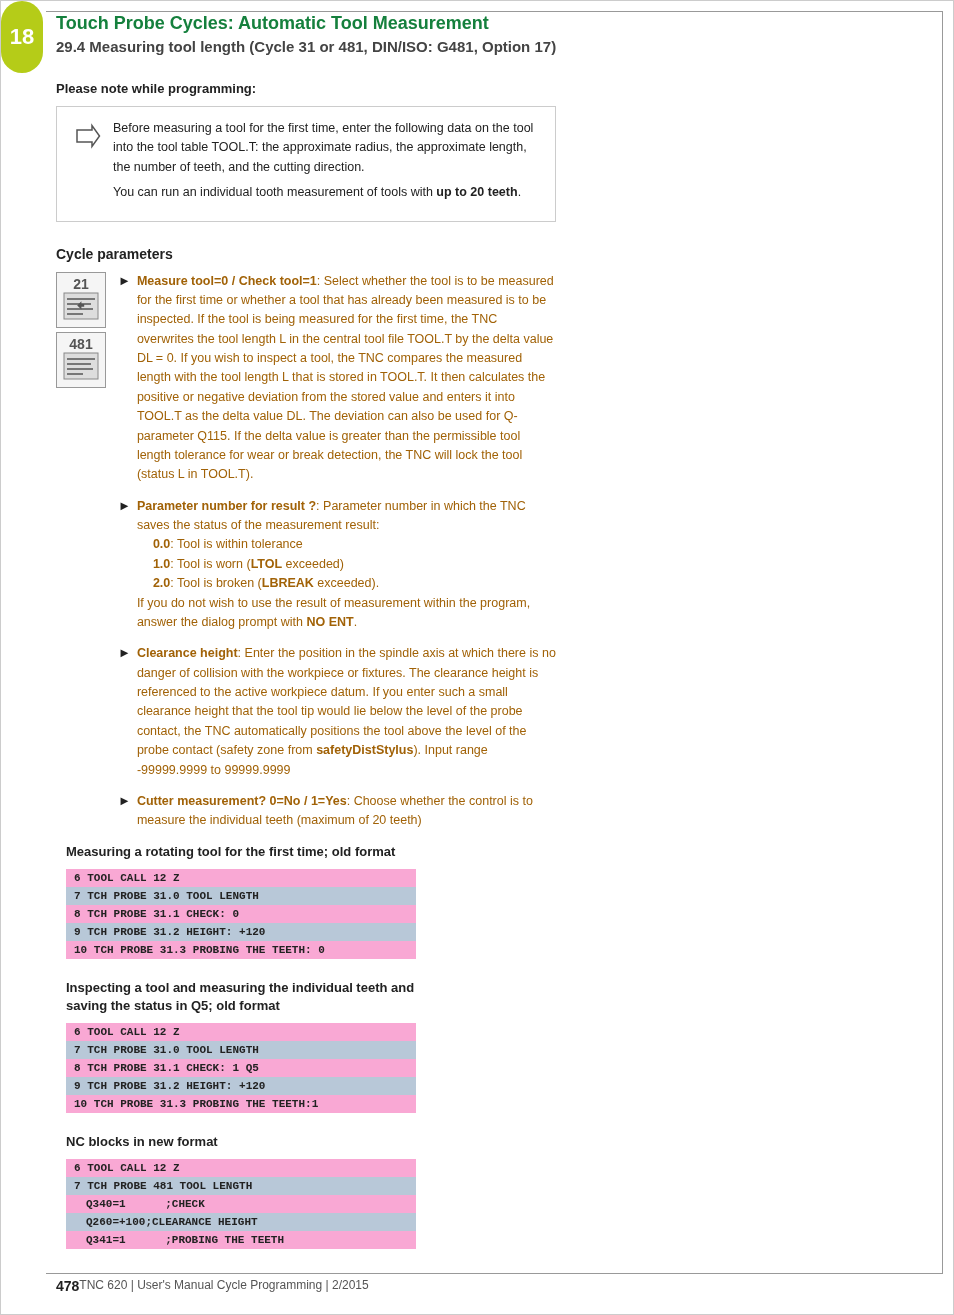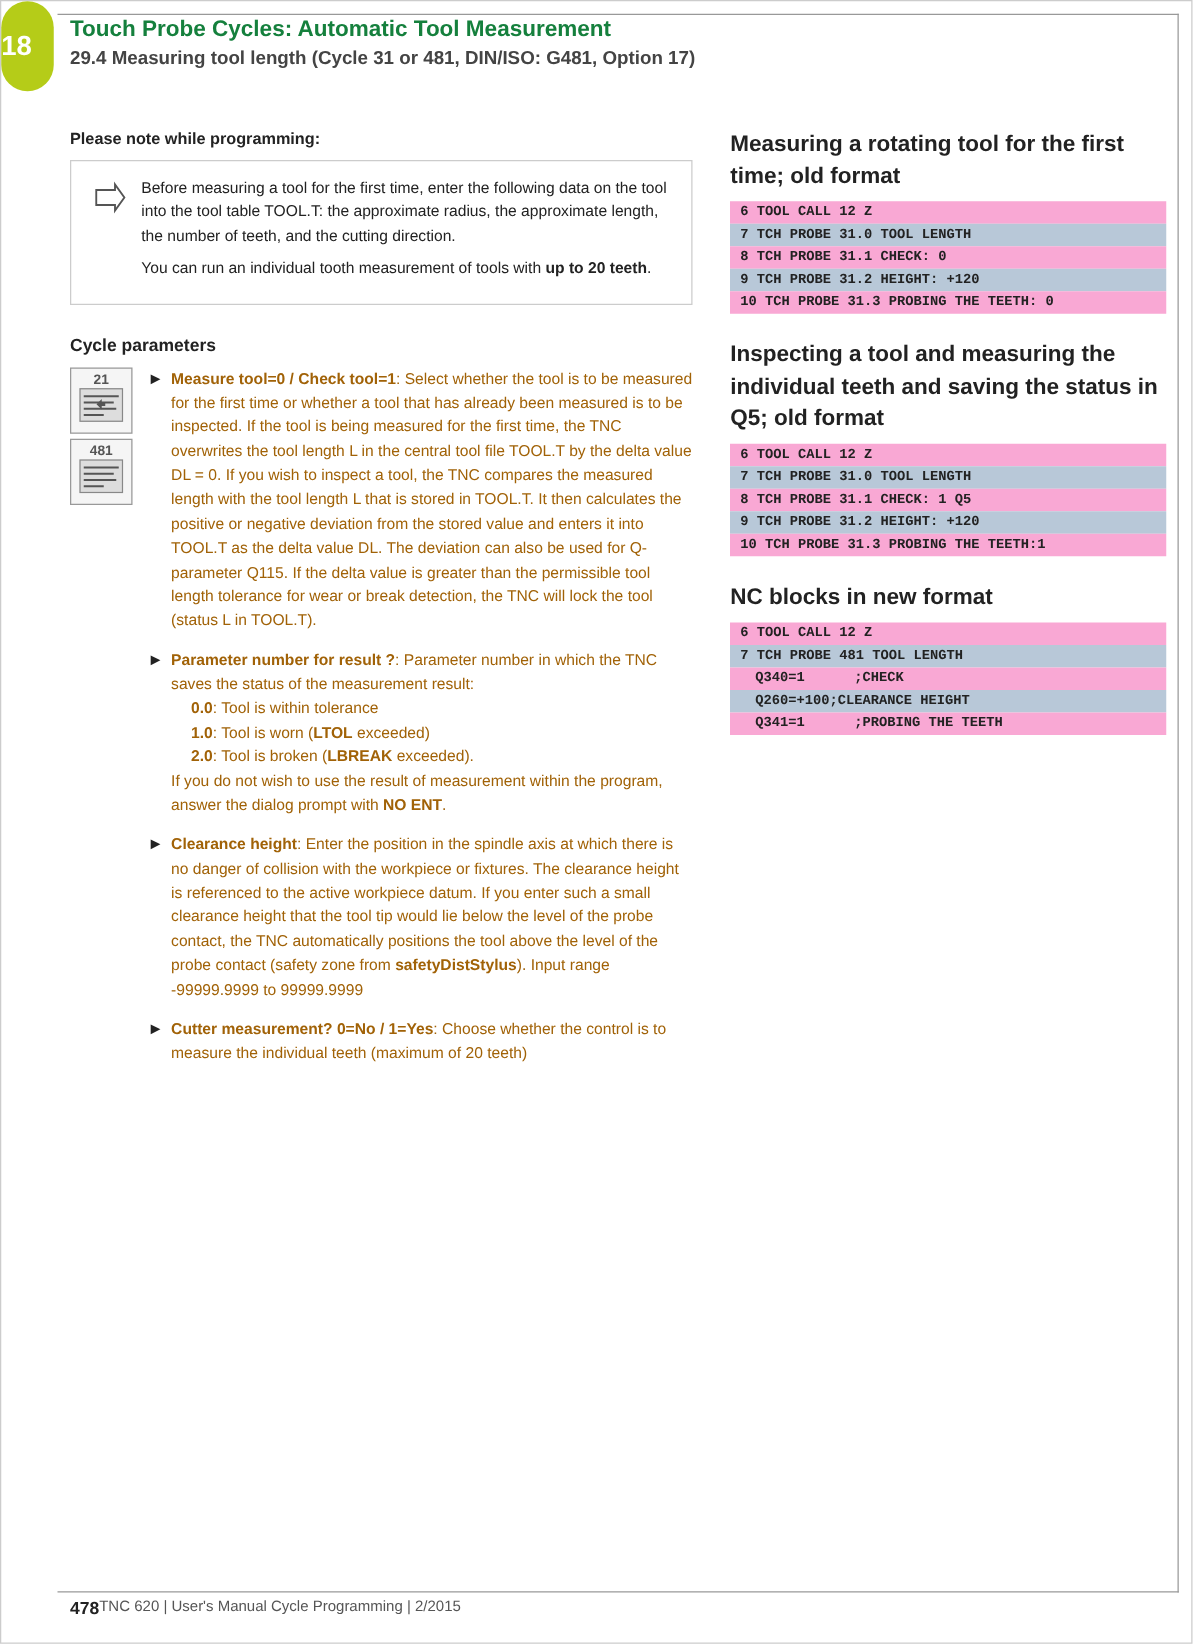--- a/index.html
+++ b/index.html
@@ -24,21 +24,21 @@
     
     .chapter-tab {
       position: absolute;
       top: 0;
       left: 0;
       width: 42px;
       height: 72px;
       background: #b5cc18;
       display: flex;
       align-items: center;
-      justify-content: flex-start;
+      justify-content: center;
       border-radius: 21px;
     }
     .chapter-number {
       color: #fff;
       font-size: 22px;
       font-weight: bold;
     }
 
     
     .header {
@@ -54,21 +54,22 @@
     .header-subtitle {
       font-size: 15px;
       font-weight: bold;
       color: #444;
     }
 
     
     .main-content {
       display: flex;
       padding: 0 20px 20px 55px;
-      margin-top: 40px;
+      margin-top: 18px;
+      flex-direction: column;
     }
 
     .left-column {
       width: 520px;
       padding-right: 20px;
     }
 
     .right-column {
       width: 360px;
       padding-left: 10px;
@@ -125,21 +126,21 @@
 
     .param-icon-box {
       border: 1px solid #999;
       padding: 3px 5px;
       font-size: 10px;
       width: 50px;
       text-align: center;
       background: #f5f5f5;
     }
     .param-icon-box .icon-num {
-      font-size: 11px;
+      font-size: 14px;
       font-weight: bold;
       color: #555;
     }
     .param-icon-box .icon-img {
       font-size: 16px;
       color: #555;
     }
 
     .params-list {
       flex: 1;
@@ -161,21 +162,21 @@
     }
     .param-text b { font-weight: bold; }
 
     
     .right-section {
       margin-bottom: 20px;
     }
 
     .right-heading {
       font-weight: bold;
-      font-size: 18px;
+      font-size: 13px;
       margin-bottom: 8px;
       line-height: 1.4;
     }
 
     .code-table {
       width: 100%;
       border-collapse: collapse;
       margin-bottom: 12px;
       font-size: 11.5px;
     }

